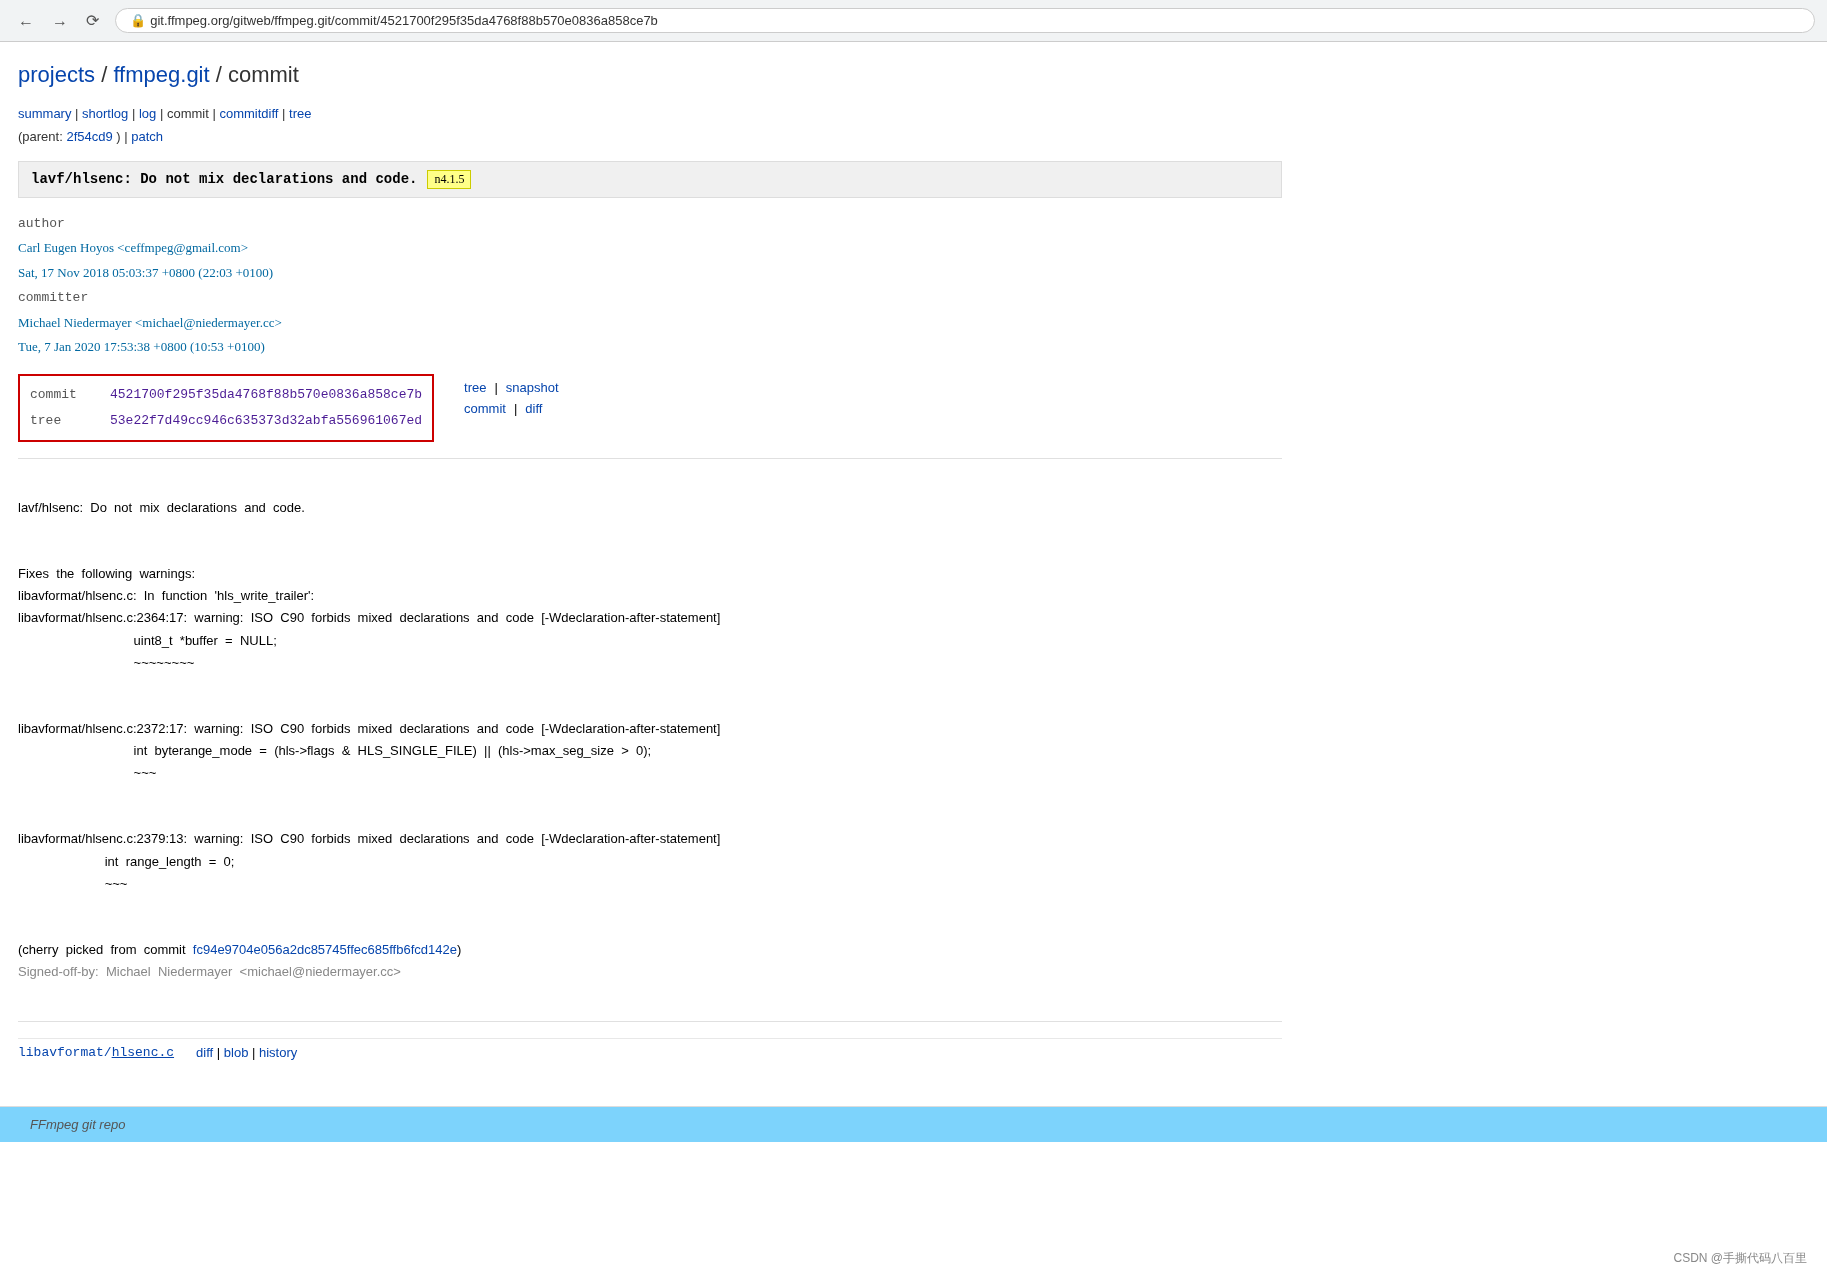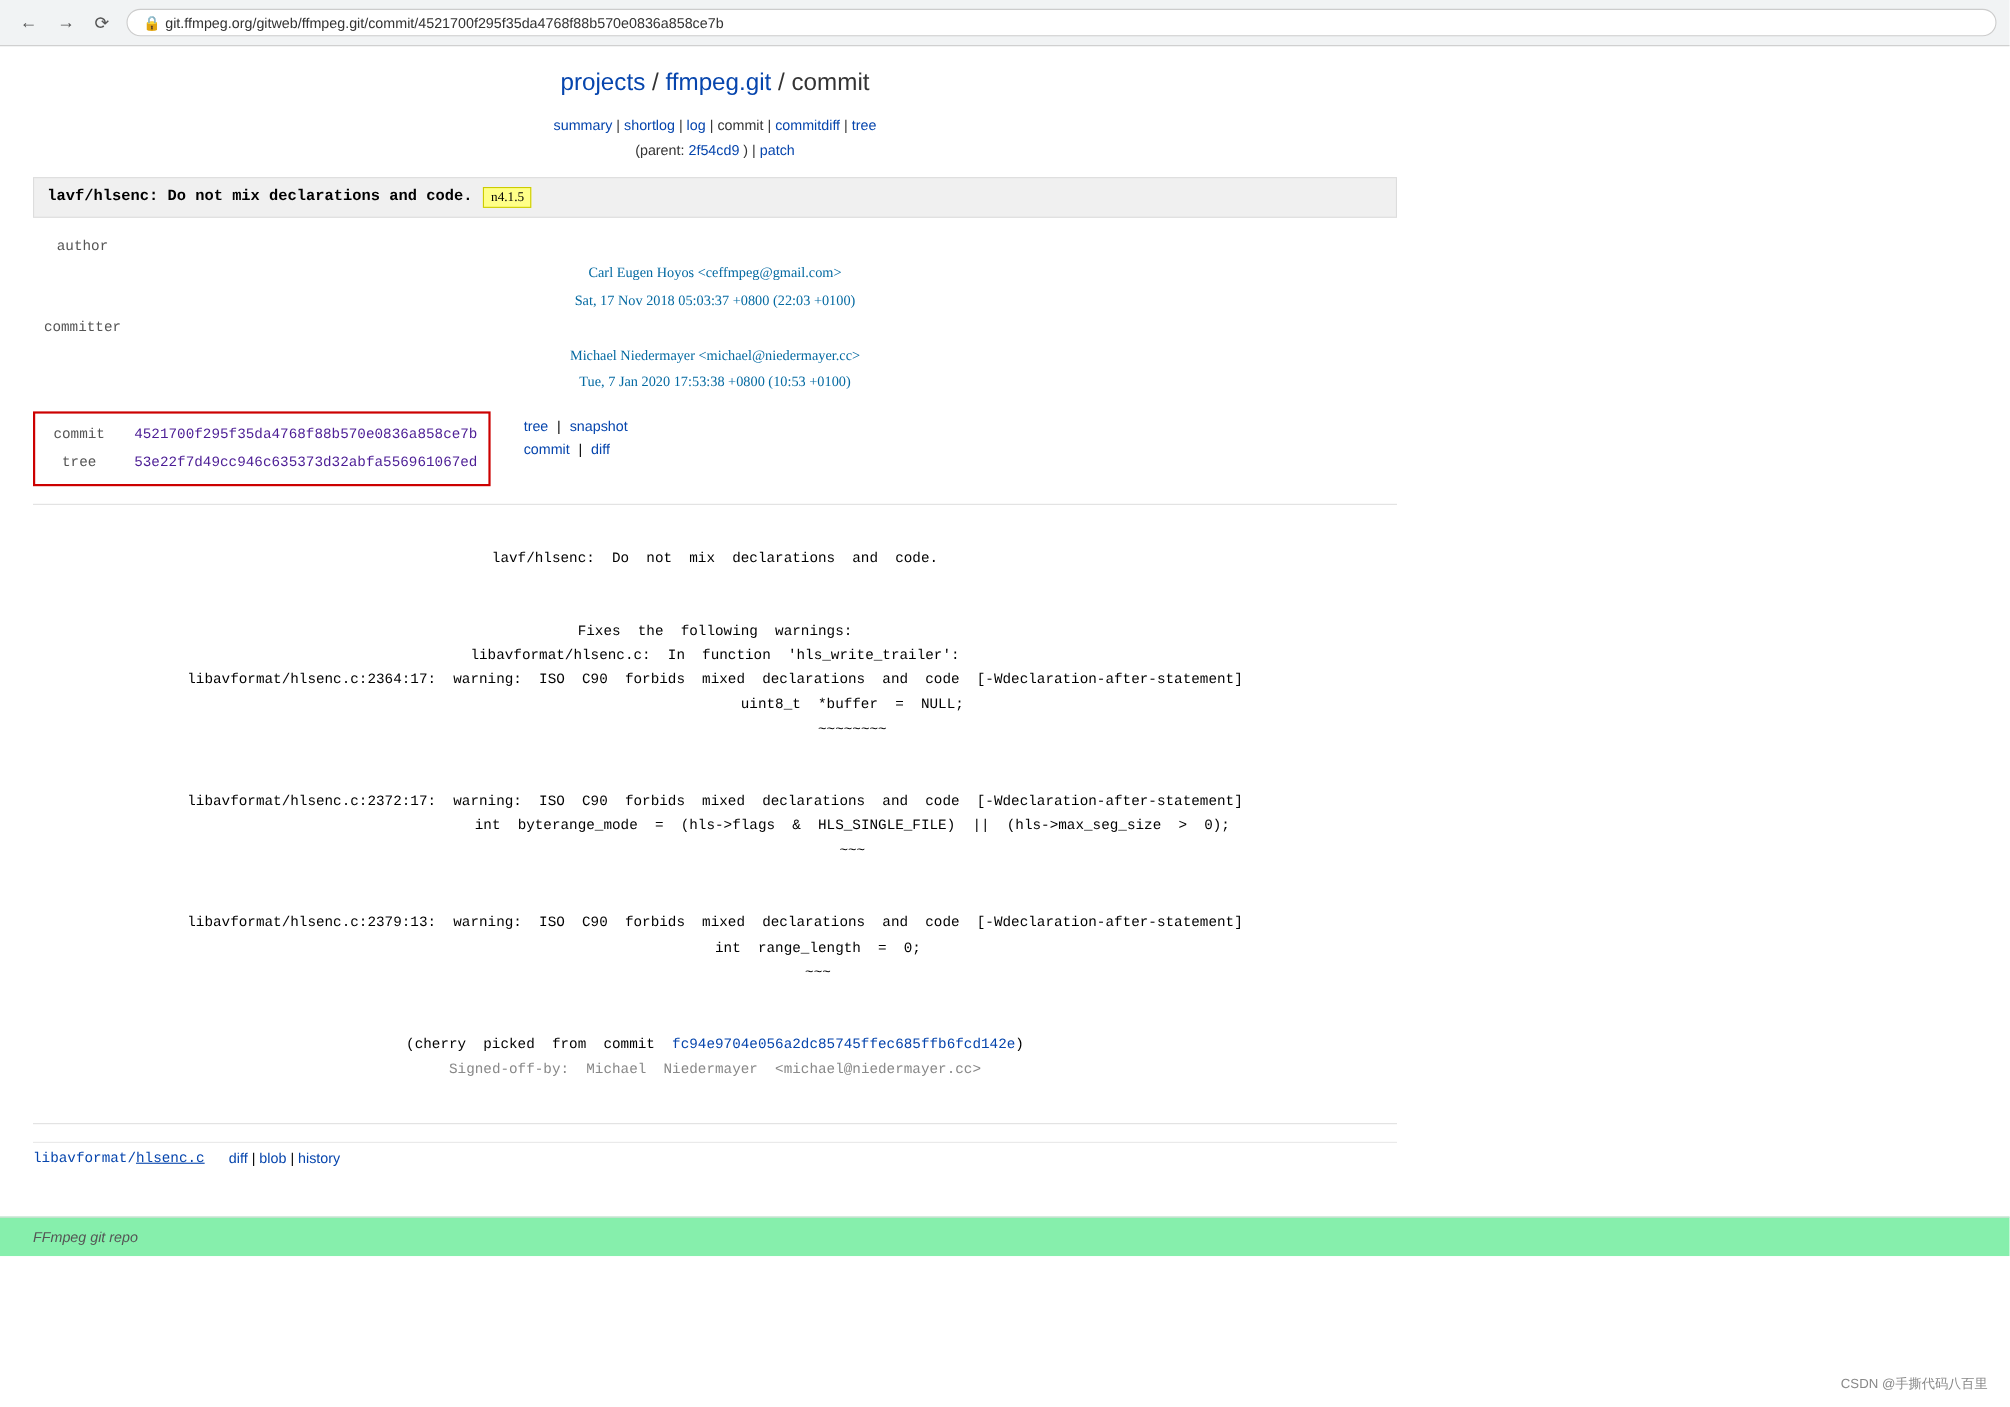--- a/index.html
+++ b/index.html
@@ -34,23 +34,22 @@
       flex: 1;
       background: #fff;
       border: 1px solid #ccc;
       border-radius: 20px;
       padding: 4px 14px;
       font-size: 13px;
       color: #333;
     }
     
     .page-content {
-      padding: 20px 30px;
+      padding: 20px 18px;
       max-width: 1300px;
-      text-align: center;
     }
     
     .breadcrumb {
       font-size: 22px;
       font-weight: normal;
       margin-bottom: 14px;
       color: #333;
     }
     .breadcrumb a {
       color: #0645ad;
@@ -148,21 +147,21 @@
     .hash-links .link-row {
       display: flex;
       gap: 8px;
     }
     .hash-links a {
       color: #0645ad;
       text-decoration: none;
     }
     
     .commit-message {
-      font-family: Liberation Mono, monospace;
+      font-family: Liberation Sans, sans-serif;
       font-size: 13px;
       line-height: 1.7;
       margin: 16px 0;
       white-space: pre;
       color: #000;
     }
     .commit-message .link {
       color: #0645ad;
       text-decoration: none;
     }
@@ -191,21 +190,21 @@
     .file-name a {
       color: #0645ad;
       text-decoration: none;
     }
     .file-links a {
       color: #0645ad;
       text-decoration: none;
     }
     
     .page-footer {
-      background: #86efac;
+      background: #7dd3fc;
       border-top: 1px solid #ddd;
       padding: 10px 30px;
       font-style: italic;
       color: #555;
       font-size: 13px;
       margin-top: 20px;
     }
     
     .watermark {
       position: fixed;

